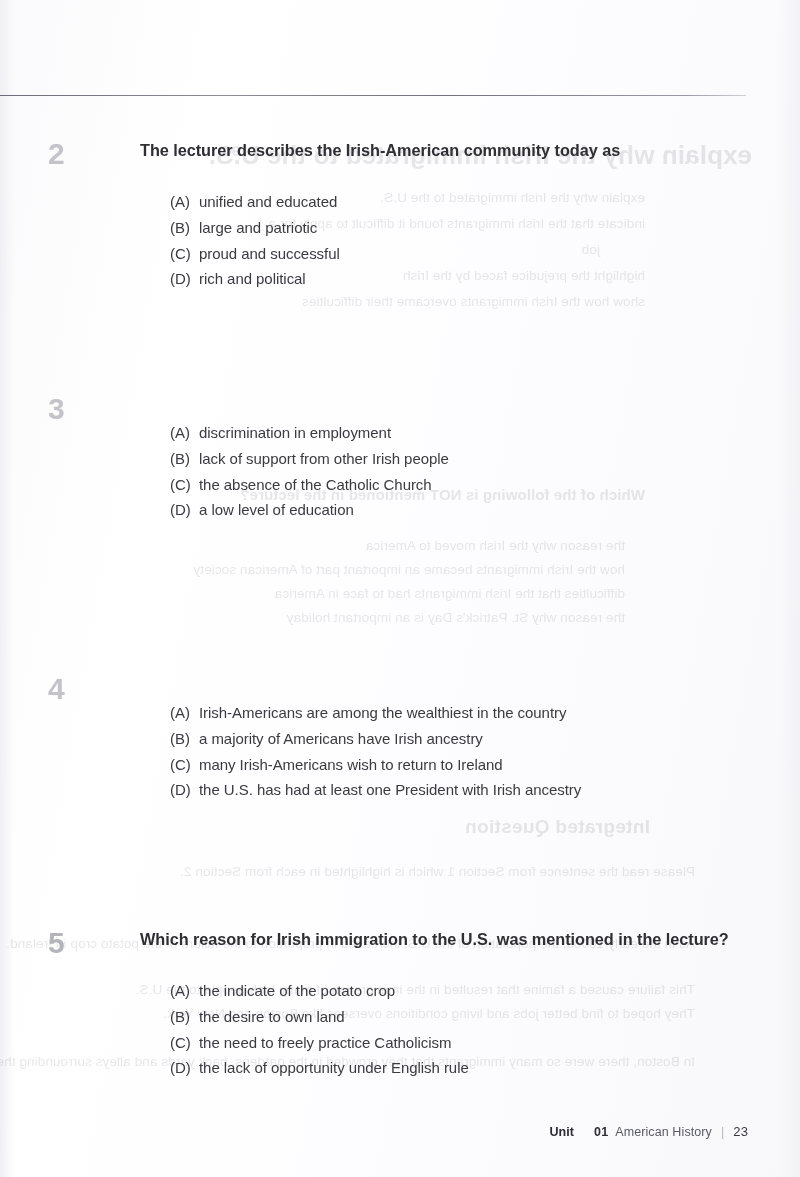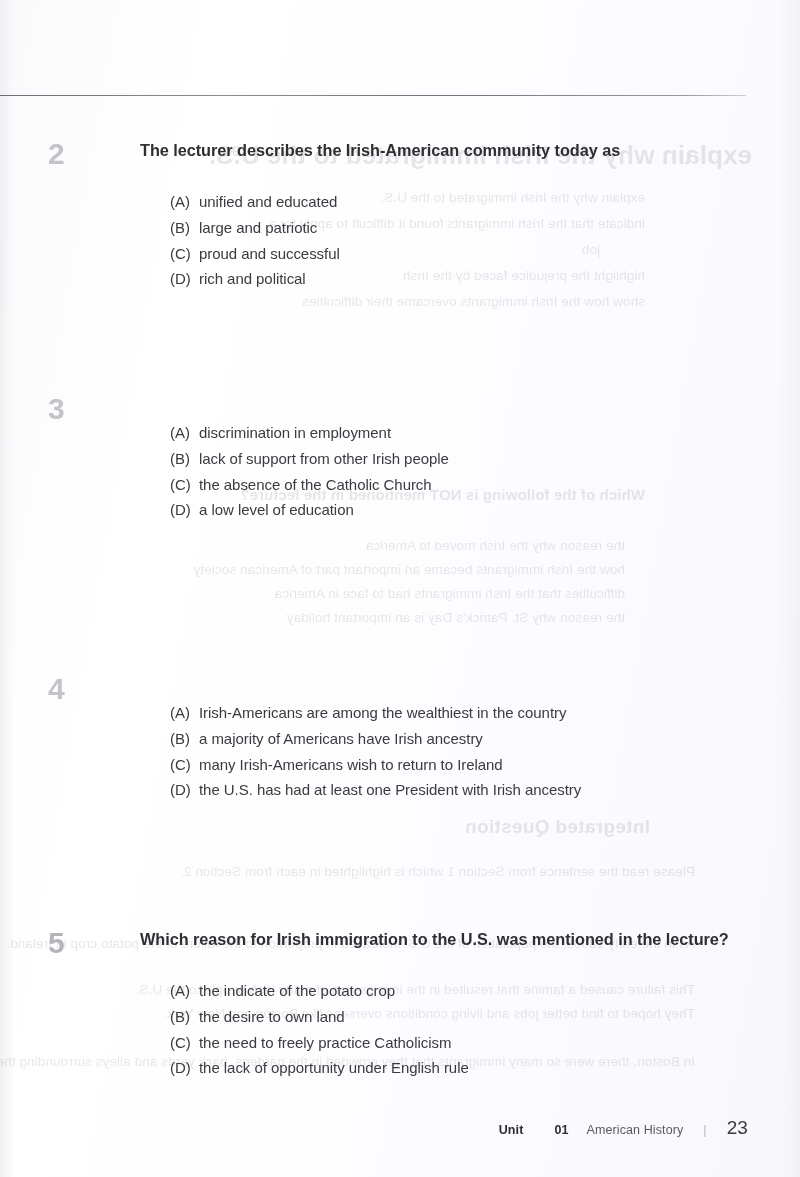--- a/index.html
+++ b/index.html
@@ -134,31 +134,30 @@
   
   .footer {
     position: absolute;
     right: 52px;
     bottom: 38px;
     display: flex;
     align-items: baseline;
     font-size: 12.5px;
     color: #4a4a52;
     letter-spacing: .1px;
-    gap: 11px;
   }
   .footer .unit-word { font-weight: bold; color: #2c2c33; }
   .footer .unit-num { font-weight: bold; color: #2c2c33; margin-left: 20px; }
   .footer .unit-title { margin-left: 7px; color: #5a5a63; }
   .footer .sep {
     margin: 0 9px;
     color: #b6b6bf;
   }
   .footer .page-no {
-    font-size: 19px;
+    font-size: 13px;
     color: #3a3a42;
   }
 </style>
 </head>
 <body>
 
 <div class="page">
 
   <div class="paper-tone"></div>
   <div class="scan-edge"></div>

